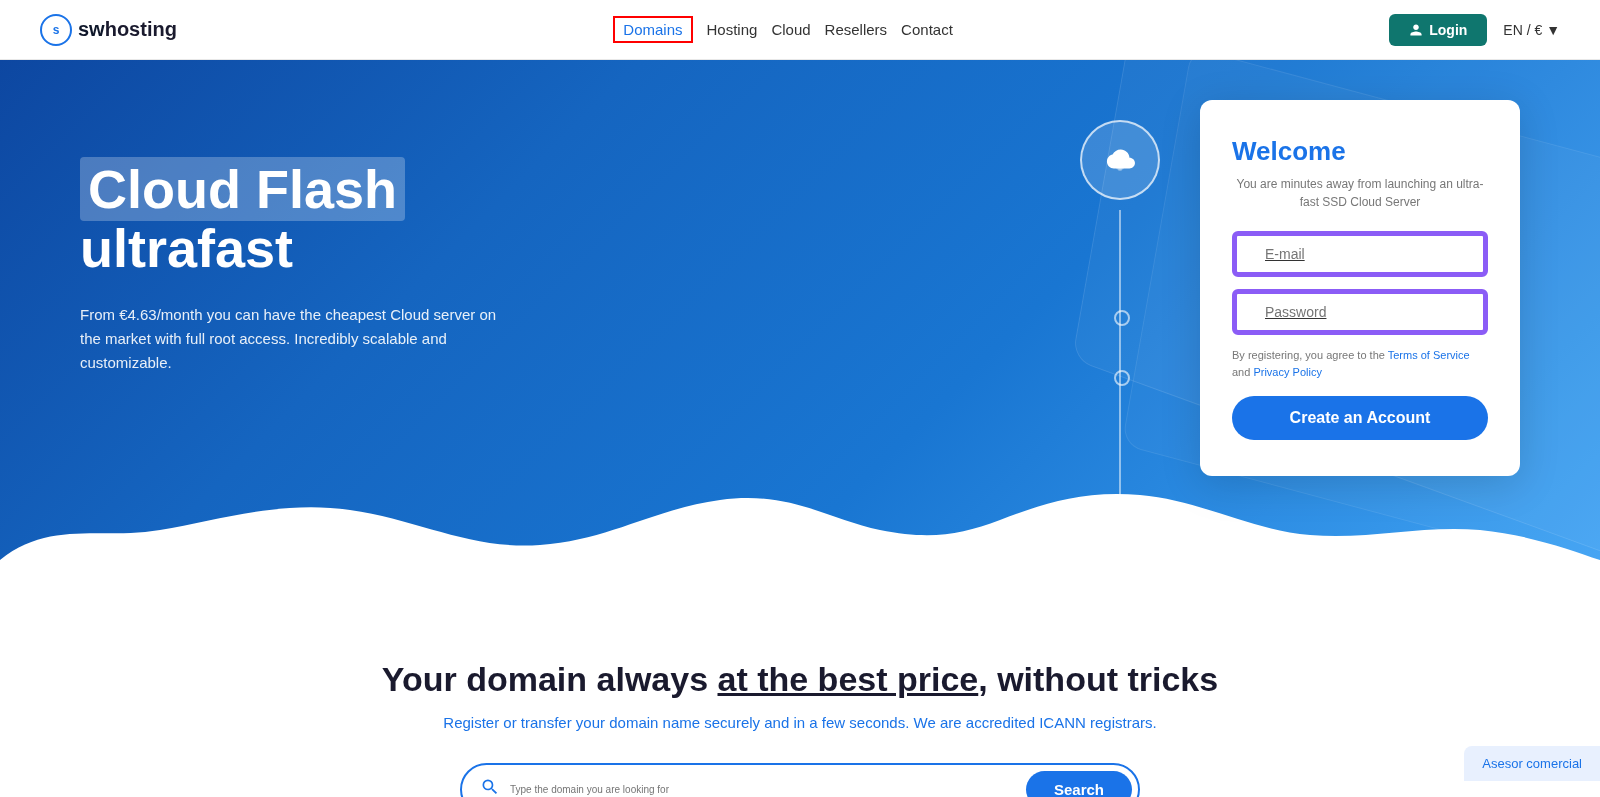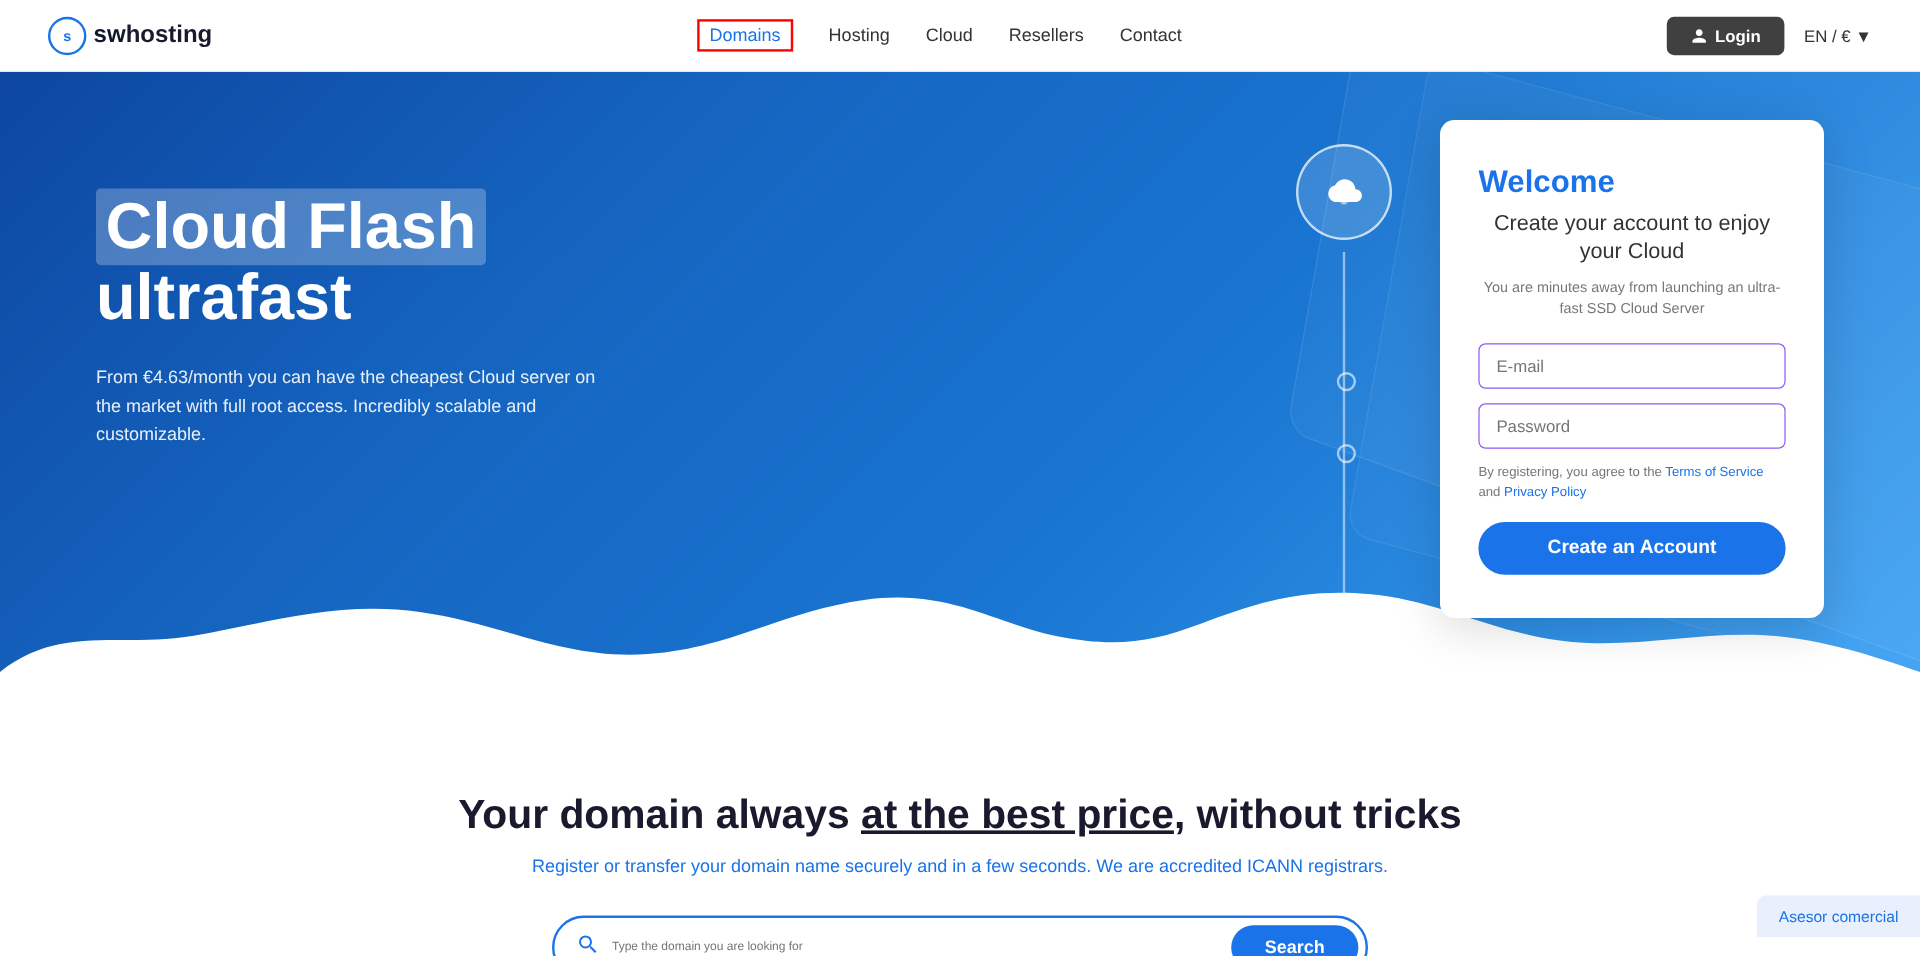--- a/index.html
+++ b/index.html
@@ -29,41 +29,41 @@
       width: 32px; height: 32px;
       border: 2px solid #1a73e8;
       border-radius: 50%;
       display: flex; align-items: center; justify-content: center;
       font-size: 12px; font-weight: 700; color: #1a73e8;
     }
     .logo-sw { color: #0f172a; }
     .navbar-nav {
       display: flex;
       align-items: center;
-      gap: 30px;
+      gap: 14px;
       list-style: none;
     }
     .nav-item a {
       text-decoration: none;
       color: #333;
       font-size: 15px;
       font-weight: 500;
     }
     .nav-item.active a {
       color: #1a73e8;
       border: 2px solid red;
       padding: 3px 8px;
     }
     .navbar-right {
       display: flex;
       align-items: center;
       gap: 16px;
     }
     .login-btn {
-      background: #404040;
+      background: #0f766e;
       color: #fff;
       border: none;
       border-radius: 6px;
       padding: 8px 20px;
       font-size: 14px;
       font-weight: 600;
       cursor: pointer;
       display: flex;
       align-items: center;
       gap: 6px;
@@ -201,27 +201,28 @@
     }
     .form-card-desc {
       font-size: 12px;
       color: #777;
       text-align: center;
       margin-bottom: 20px;
       line-height: 1.5;
     }
     .form-input {
       width: 100%;
-      border: 1px solid #8b5cf6;
+      border: 5px solid #8b5cf6;
       border-radius: 6px;
-      padding: 10px 14px;
+      padding: 10px 28px;
       font-size: 14px;
       color: #333;
       margin-bottom: 12px;
       outline: none;
+      text-decoration: underline;
     }
     .form-terms {
       font-size: 11px;
       color: #777;
       margin-bottom: 16px;
       line-height: 1.5;
     }
     .form-terms a { color: #1a73e8; text-decoration: none; }
     .form-create-btn {
       width: 100%;
@@ -379,21 +380,20 @@
         <path d="M48 28c-0.5-7.7-6.9-13.8-14.8-13.8-6 0-11.2 3.5-13.7 8.6C14.8 23.1 10 28.2 10 34.4c0 6.5 5.3 11.8 11.8 11.8H48c5.1 0 9.2-4.1 9.2-9.2C57.2 32.1 53.1 28 48 28z"></path>
         <rect x="26" y="38" width="12" height="10" rx="2" fill="rgba(255,255,255,0.4)"></rect>
         <rect x="29" y="46" width="6" height="4" rx="1" fill="rgba(255,255,255,0.4)"></rect>
       </svg>
     </div>
     <div class="center-line"></div>
   </div>
 
   <div class="form-card">
     <h2 class="form-card-title">Welcome</h2>
-    <p class="form-card-subtitle">Create your account to enjoy your Cloud</p>
     <p class="form-card-desc">You are minutes away from launching an ultra-fast SSD Cloud Server</p>
 
     <input class="form-input" type="email" placeholder="E-mail" style="">
 
     <input class="form-input" type="password" placeholder="Password" style="">
 
     <p class="form-terms">
       <span>By registering, you agree to the </span><a href="#">Terms of Service</a><span> and </span><a href="#">Privacy Policy</a>
     </p>
 

